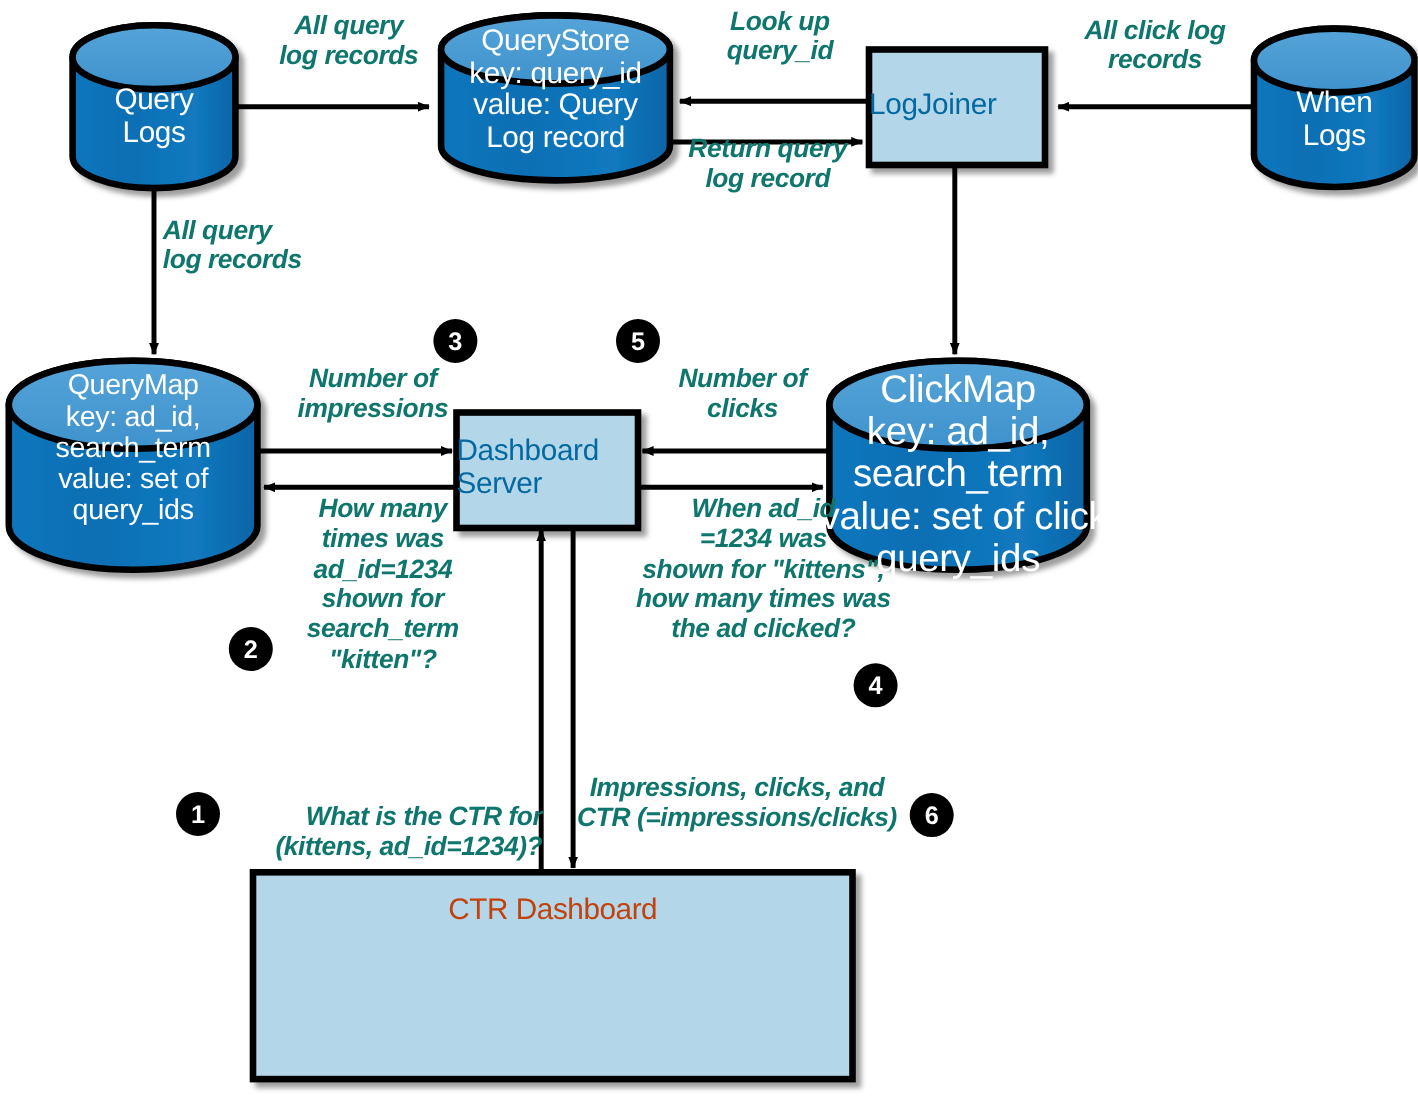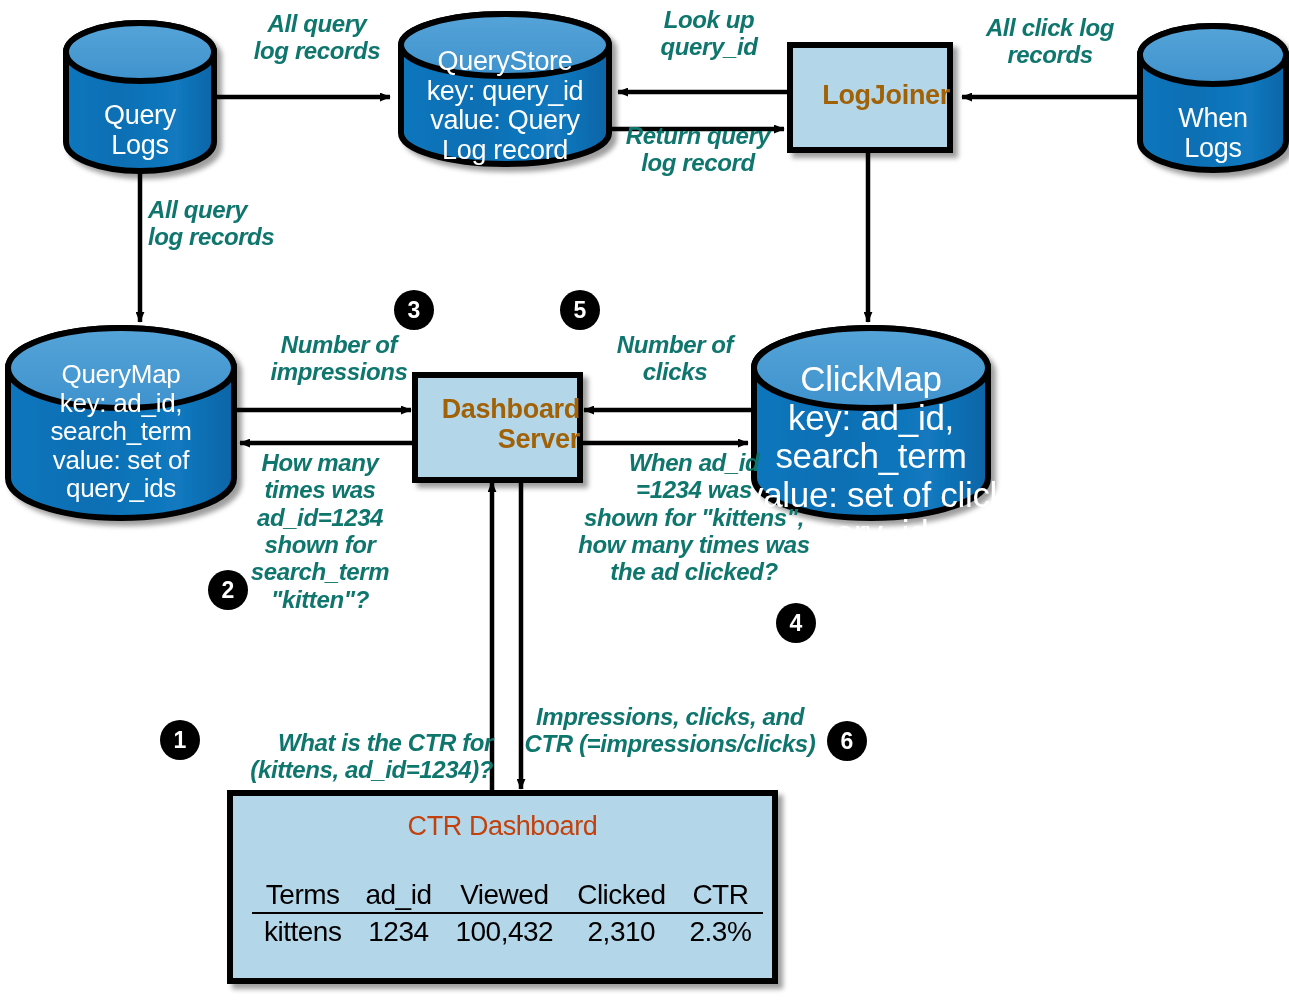--- a/index.html
+++ b/index.html
@@ -42,28 +42,27 @@
   .node-text {
     position: absolute;
     font-family: "Liberation Sans", sans-serif;
     font-weight: 400;
     color: #ffffff;
     text-align: center;
     line-height: 1.1;
     white-space: pre;
     letter-spacing: -0.3px;
     pointer-events: none;
-    margin-top: 25px;
   }
   .box-text {
     position: absolute;
     font-family: "Liberation Sans", sans-serif;
-    font-weight: 700;
-    color: #a16207;
-    text-align: right;
+    font-weight: 400;
+    color: #0369a1;
+    text-align: left;
     line-height: 1.12;
     white-space: pre;
     letter-spacing: -0.3px;
     pointer-events: none;
   }
   .num-badge {
     position: absolute;
     width: 40px;
     height: 40px;
     border-radius: 50%;
@@ -222,40 +221,20 @@
 Server</div>
 
   <div class="node-text" style="left:746px; top:335px; width:250px; font-size:35px;">ClickMap
 key: ad_id,
 search_term
 value: set of clicked
 query_ids</div>
 
   <div style="position:absolute; left:230px; top:793px; width:545px; height:188px;">
     <div class="dash-title" style="top:18px;">CTR Dashboard</div>
-    <table class="dash" style="left:22px; top:86px;">
-      <thead>
-        <tr>
-          <th>Terms</th>
-          <th>ad_id</th>
-          <th>Viewed</th>
-          <th>Clicked</th>
-          <th>CTR</th>
-        </tr>
-      </thead>
-      <tbody>
-        <tr>
-          <td>kittens</td>
-          <td>1234</td>
-          <td>100,432</td>
-          <td>2,310</td>
-          <td>2.3%</td>
-        </tr>
-      </tbody>
-    </table>
   </div>
 
   <div class="lbl center" style="left:232px; top:10px; width:170px;">All query
 log records</div>
 
   <div class="lbl center" style="left:624px; top:6px; width:170px;">Look up
 query_id</div>
 
   <div class="lbl center" style="left:960px; top:14px; width:180px;">All click log
 records</div>
@@ -265,21 +244,21 @@
 
   <div class="lbl left" style="left:148px; top:196px; width:200px;">All query
 log records</div>
 
   <div class="lbl center" style="left:251px; top:331px; width:176px;">Number of
 impressions</div>
 
   <div class="lbl center" style="left:595px; top:331px; width:160px;">Number of
 clicks</div>
 
-  <div class="lbl center" style="left:236px; top:449px; width:168px;">How many
+  <div class="lbl center" style="left:264px; top:449px; width:168px;">How many
 times was
 ad_id=1234
 shown for
 search_term
 "kitten"?</div>
 
   <div class="lbl center" style="left:560px; top:449px; width:268px;">When ad_id
 =1234 was
 shown for "kittens",
 how many times was

